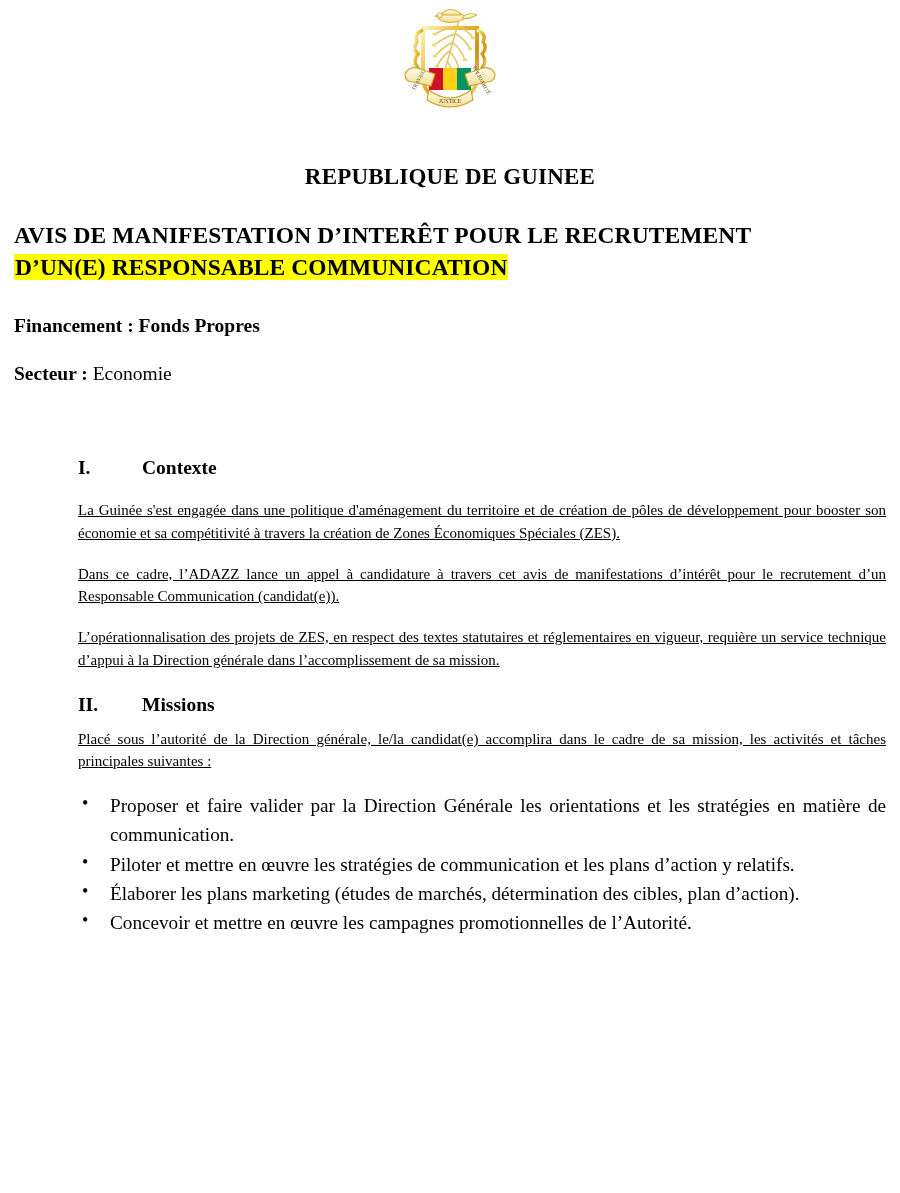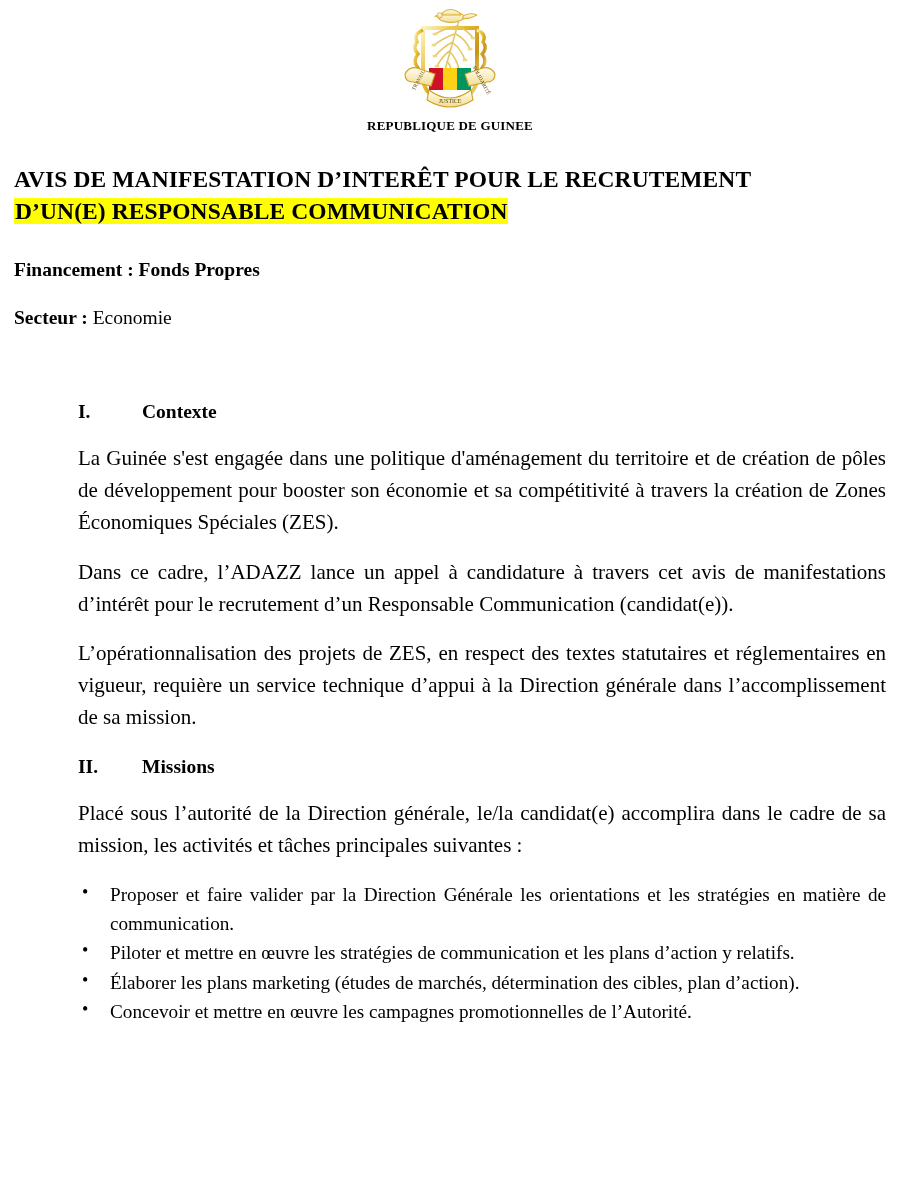--- a/index.html
+++ b/index.html
@@ -32,22 +32,23 @@
     display: block;
   }
 
   
   .hdr-block {
     padding: 0 14px;
   }
   .republic {
     text-align: center;
     font-weight: bold;
-    font-size: 13px;
+    font-size: 23px;
     letter-spacing: 0.2px;
+    margin-top: 46px;
   }
   .authority {
     text-align: center;
     font-weight: bold;
     font-size: 19.5px;
     margin-top: 30px;
     white-space: nowrap;
   }
   .authority .adazz {
     font-size: 25px;
@@ -81,25 +82,26 @@
     font-weight: bold;
     font-size: 19.5px;
     display: flex;
     margin-left: 78px;
   }
   .section-head .num {
     width: 64px;
     flex: 0 0 64px;
   }
   .body-par {
-    font-size: 21px;
+    font-size: 15px;
     text-align: justify;
     line-height: 1.52;
     margin-left: 78px;
     margin-right: 14px;
+    text-decoration: underline;
   }
 
   
   ul.bullets {
     list-style: none;
     margin: 0;
     padding: 0;
     margin-left: 78px;
     margin-right: 14px;
   }
@@ -219,21 +221,21 @@
 
   <div class="body-par" style="margin-top:20px;">La Guinée s'est engagée dans une politique d'aménagement du territoire et de création de pôles de développement pour booster son économie et sa compétitivité à travers la création de Zones Économiques Spéciales (ZES).</div>
   <div class="body-par" style="margin-top:18px;">Dans ce cadre, l’ADAZZ lance un appel à candidature à travers cet avis de manifestations d’intérêt pour le recrutement d’un Responsable Communication (candidat(e)).</div>
   <div class="body-par" style="margin-top:18px;">L’opérationnalisation des projets de ZES, en respect des textes statutaires et réglementaires en vigueur, requière un service technique d’appui à la Direction générale dans l’accomplissement de sa mission.</div>
 
   <div class="section-head" style="margin-top:22px;margin-left:78px;">
     <span class="num">II.</span>
     <span>Missions</span>
   </div>
 
-  <div class="body-par" style="margin-top:20px;">Placé sous l’autorité de la Direction générale, le/la candidat(e) accomplira dans le cadre de sa mission, les activités et tâches principales suivantes :</div>
+  <div class="body-par" style="margin-top:12px;">Placé sous l’autorité de la Direction générale, le/la candidat(e) accomplira dans le cadre de sa mission, les activités et tâches principales suivantes :</div>
 
   <ul class="bullets" style="margin-top:18px;">
     <li>Proposer et faire valider par la Direction Générale les orientations et les stratégies en matière de communication.</li>
     <li>Piloter et mettre en œuvre les stratégies de communication et les plans d’action y relatifs.</li>
     <li>Élaborer les plans marketing (études de marchés, détermination des cibles, plan d’action).</li>
     <li>Concevoir et mettre en œuvre les campagnes promotionnelles de l’Autorité.</li>
   </ul>
 
 </div>
 

